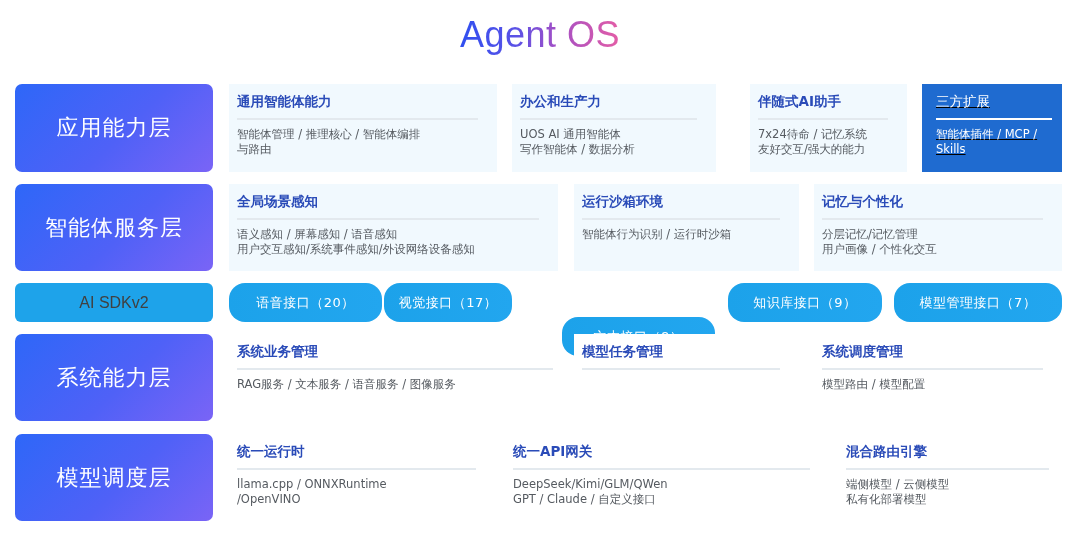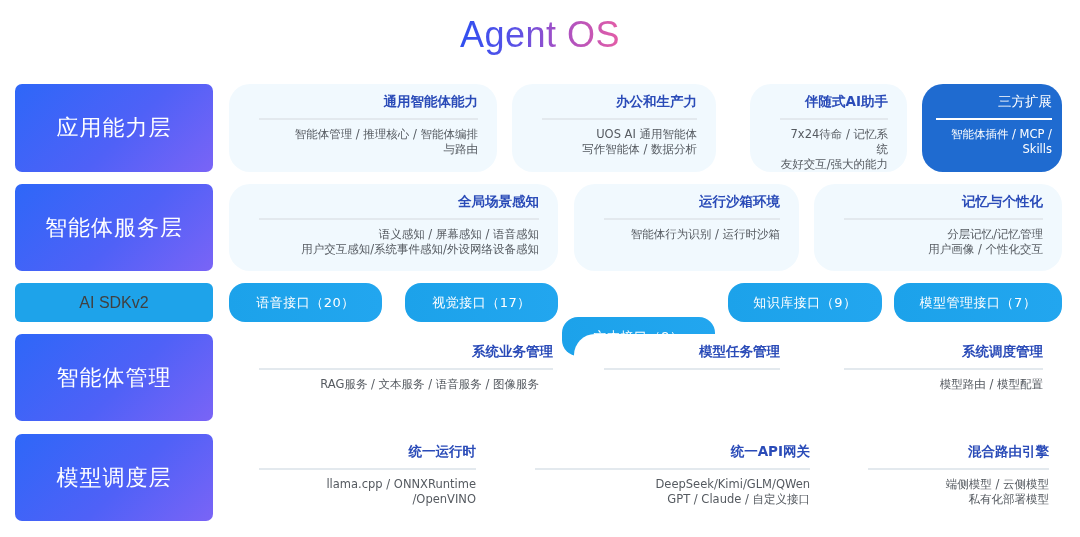--- a/index.html
+++ b/index.html
@@ -17,26 +17,25 @@
   }
 
   .layer-label {
     position: absolute; left: 15px; width: 198px; border-radius: 7px;
     background: linear-gradient(135deg, #2e67f8 0%, #4f61f7 55%, #7a64f6 100%);
     color: #ffffff; font-size: 22px; display: flex; align-items: center; justify-content: center;
     letter-spacing: 1px;
   }
 
   .card {
-    position: absolute; border-radius: 21px; background: #f1f9fe;
-    padding: 9px 19px 0 30px;
-    text-align: right;
+    position: absolute; border-radius: 0; background: #f1f9fe;
+    padding: 9px 19px 0 8px;
   }
   .card.white { background: #ffffff; }
-  .card.dark { background: #1f6bd0; }
+  .card.dark { background: #1f6bd0; text-decoration: underline; }
   .card-title {
     font-size: 13.5px; font-weight: bold; color: #2a4bb8; padding-bottom: 7px;
     border-bottom: 2px solid #e3e9ee; margin-bottom: 7px; white-space: nowrap;
   }
   .card.dark .card-title { color: #ffffff; font-weight: normal; border-bottom: 2px solid #ffffff; }
   .card-body {
     font-size: 11.5px; color: #555a60; line-height: 15px; white-space: pre-line;
   }
   .card.dark .card-body { color: #ffffff; }
 
@@ -92,26 +91,26 @@
   <div class="card-body">智能体行为识别 / 运行时沙箱</div>
 </div>
 <div class="card" style="left:814px;top:184px;width:248px;height:87px;">
   <div class="card-title">记忆与个性化</div>
   <div class="card-body">分层记忆/记忆管理
 用户画像 / 个性化交互</div>
 </div>
 
 <div class="sdk-label">AI SDKv2</div>
 <div class="pill" style="left:229px;width:153px;">语音接口（20）</div>
-<div class="pill" style="left:405px;width:153px;">视觉接口（17）</div>
+<div class="pill" style="left:384px;width:128px;">视觉接口（17）</div>
 <div class="pill" style="left:562px;width:153px;margin-top:34px;">文本接口（8）</div>
 <div class="pill" style="left:728px;width:154px;">知识库接口（9）</div>
 <div class="pill" style="left:894px;width:168px;">模型管理接口（7）</div>
 
-<div class="layer-label" style="top:334px;height:87px;">智能体管理</div>
+<div class="layer-label" style="top:334px;height:87px;">系统能力层</div>
 
 <div class="card white" style="left:229px;top:334px;width:329px;height:87px;">
   <div class="card-title" style="margin-right:-14px;">系统业务管理</div>
   <div class="card-body">RAG服务 / 文本服务 / 语音服务 / 图像服务</div>
 </div>
 <div class="card white" style="left:574px;top:334px;width:225px;height:87px;">
   <div class="card-title">模型任务管理</div>
 </div>
 <div class="card white" style="left:814px;top:334px;width:248px;height:87px;">
   <div class="card-title">系统调度管理</div>

